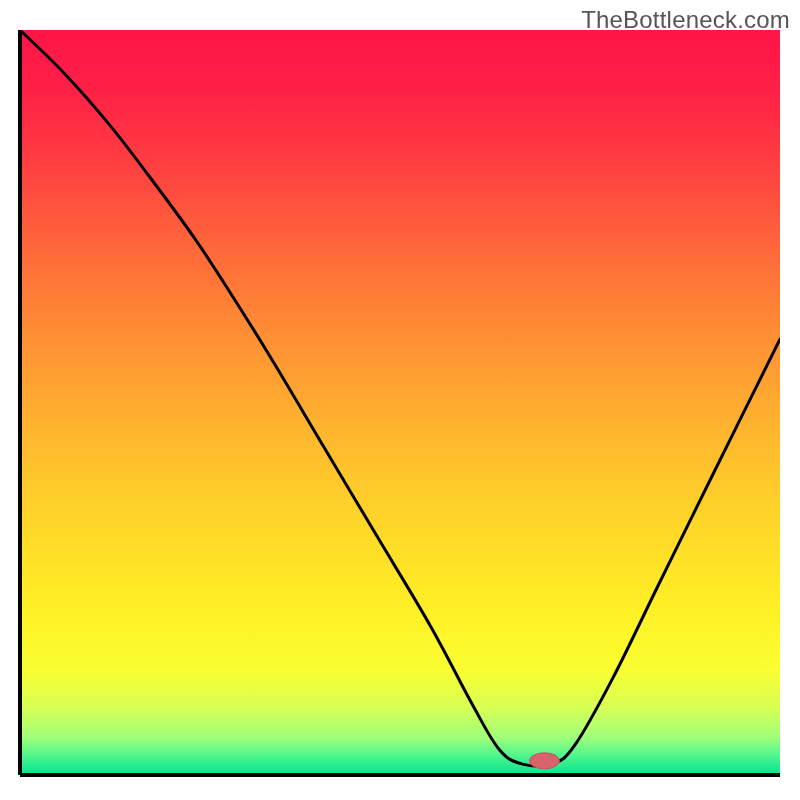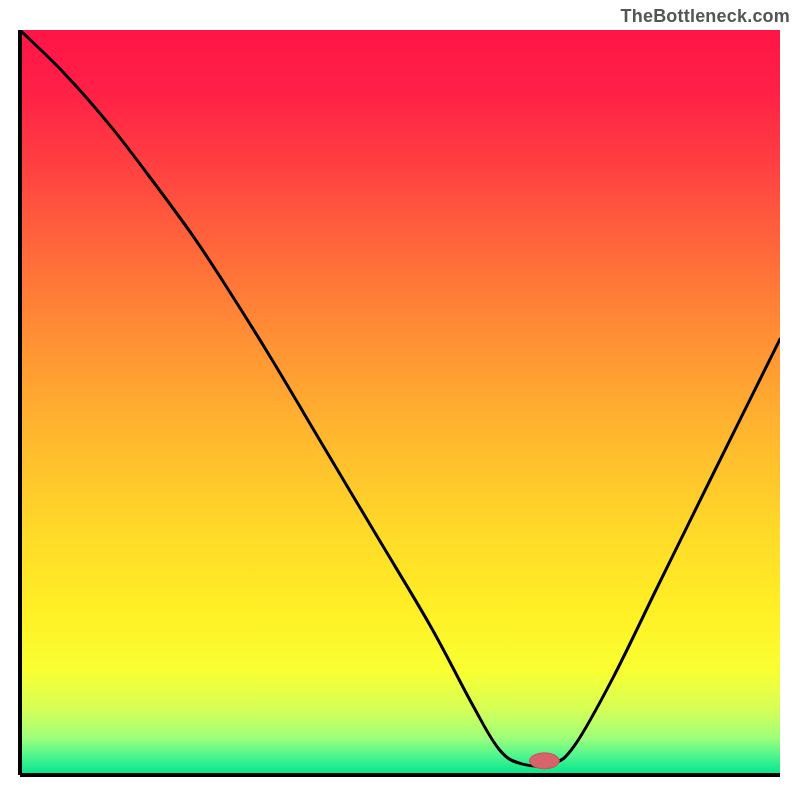--- a/index.html
+++ b/index.html
@@ -16,22 +16,22 @@
     width: 800px;
     height: 800px;
   }
   svg {
     display: block;
   }
   .watermark {
     position: absolute;
     top: 6px;
     right: 10px;
-    font-size: 18px;
-    font-weight: 700;
+    font-size: 24px;
+    font-weight: 400;
     color: #555555;
     letter-spacing: 0.2px;
     user-select: none;
     margin-left: 28px;
   }
 </style>
 </head>
 <body>
 
 <div class="canvas-wrap">

